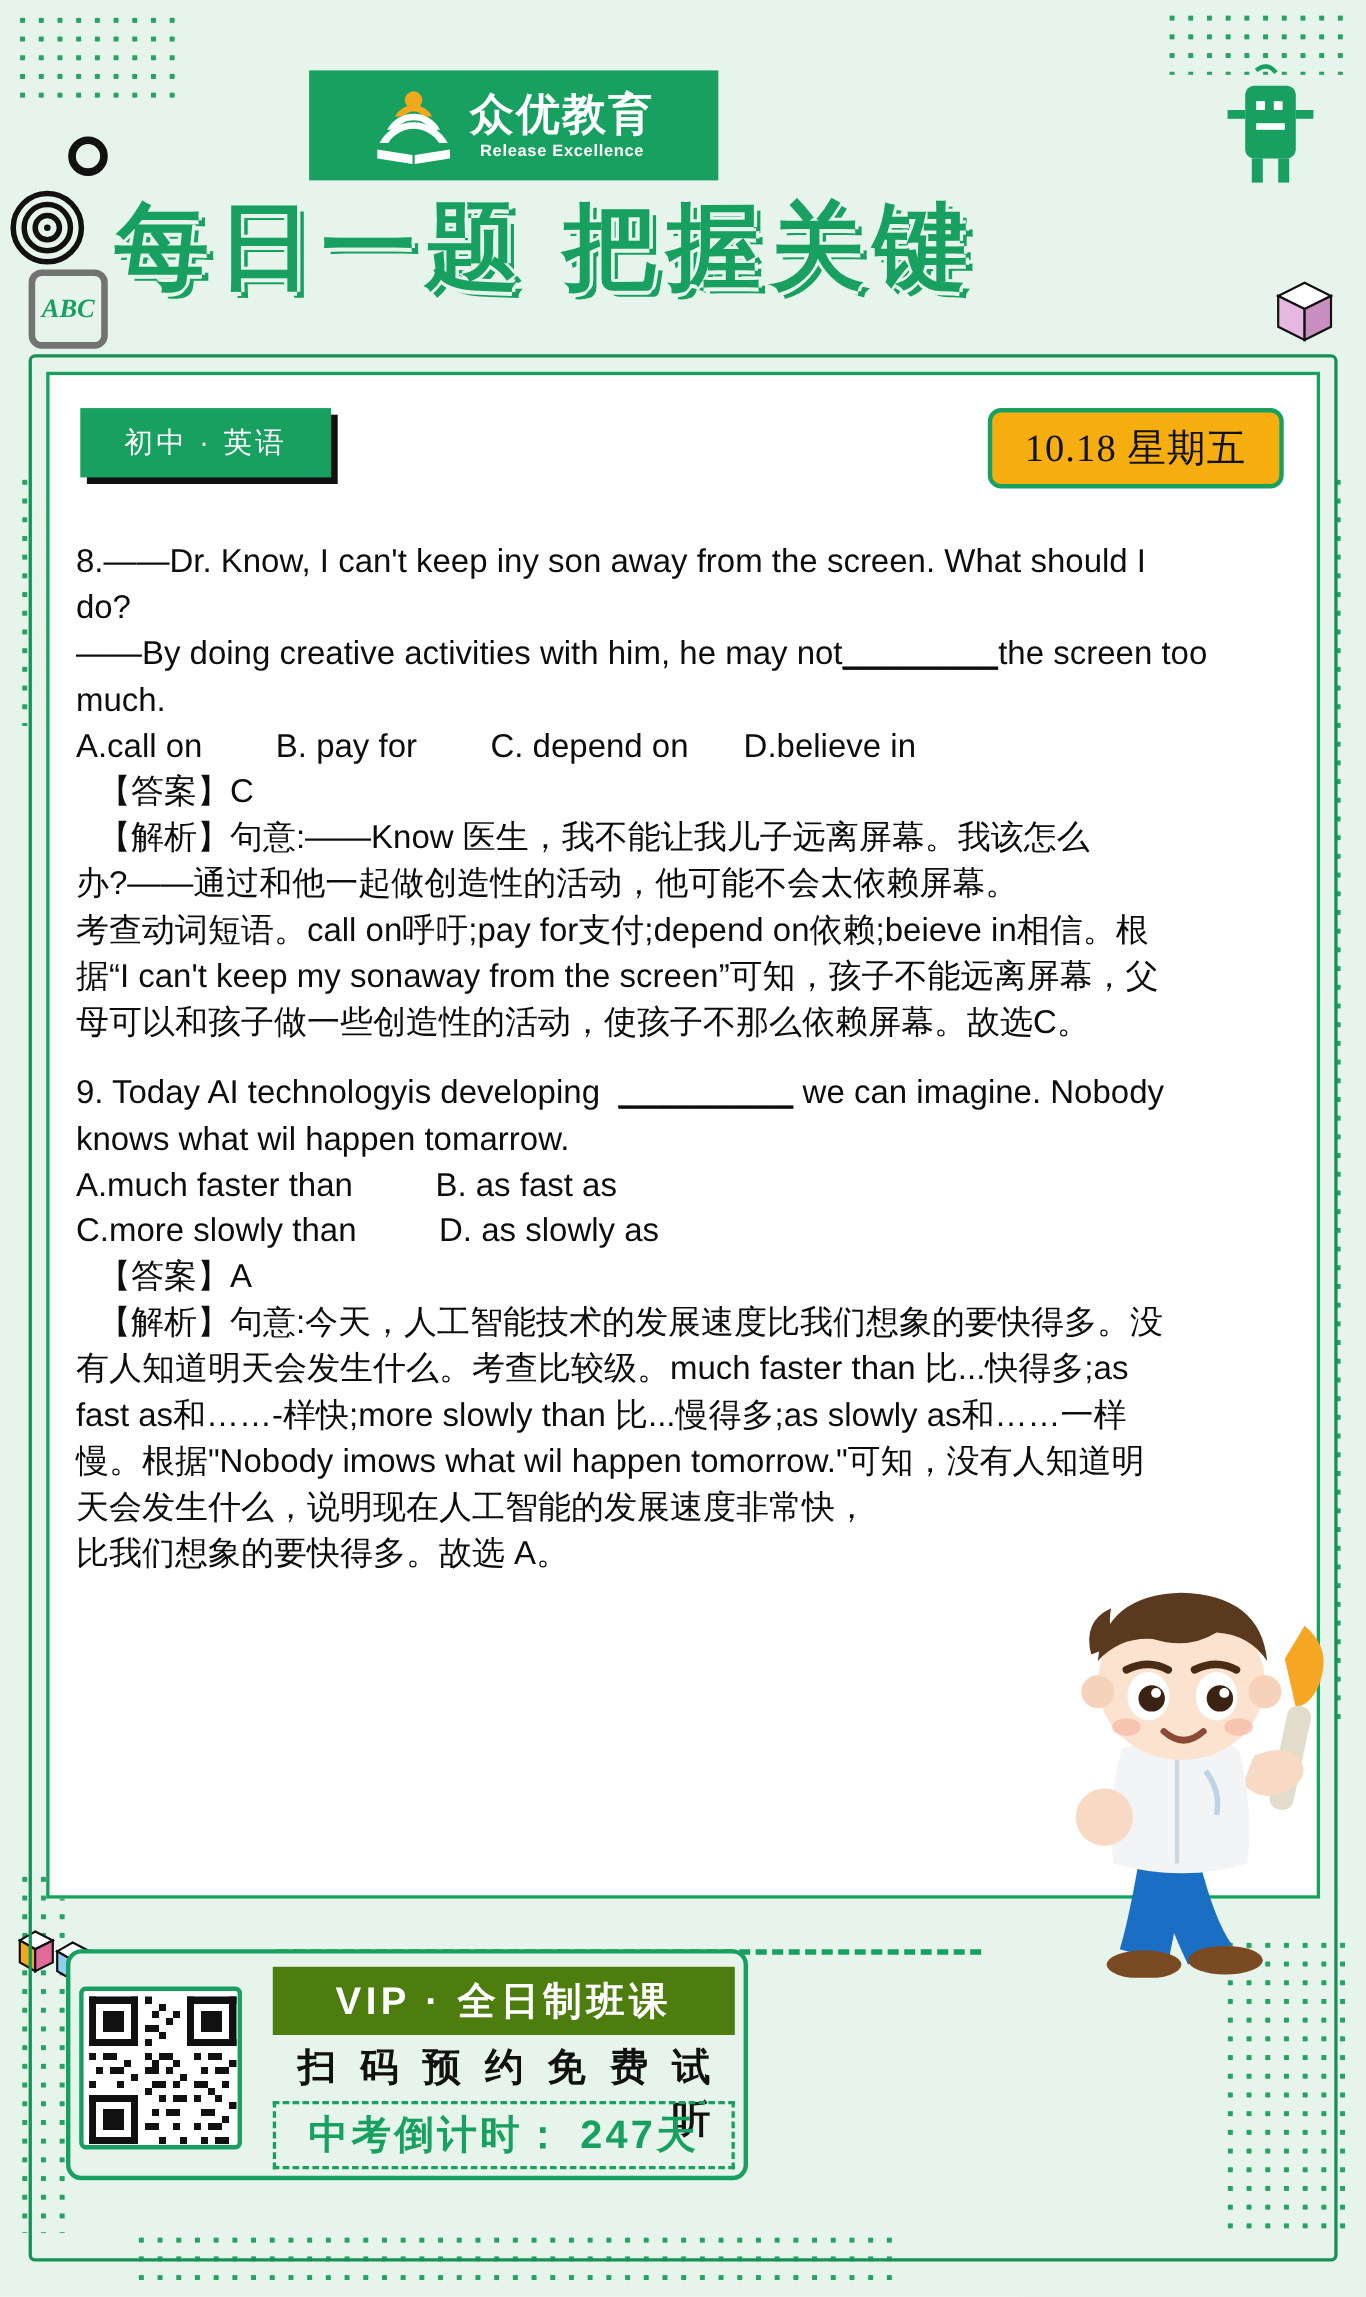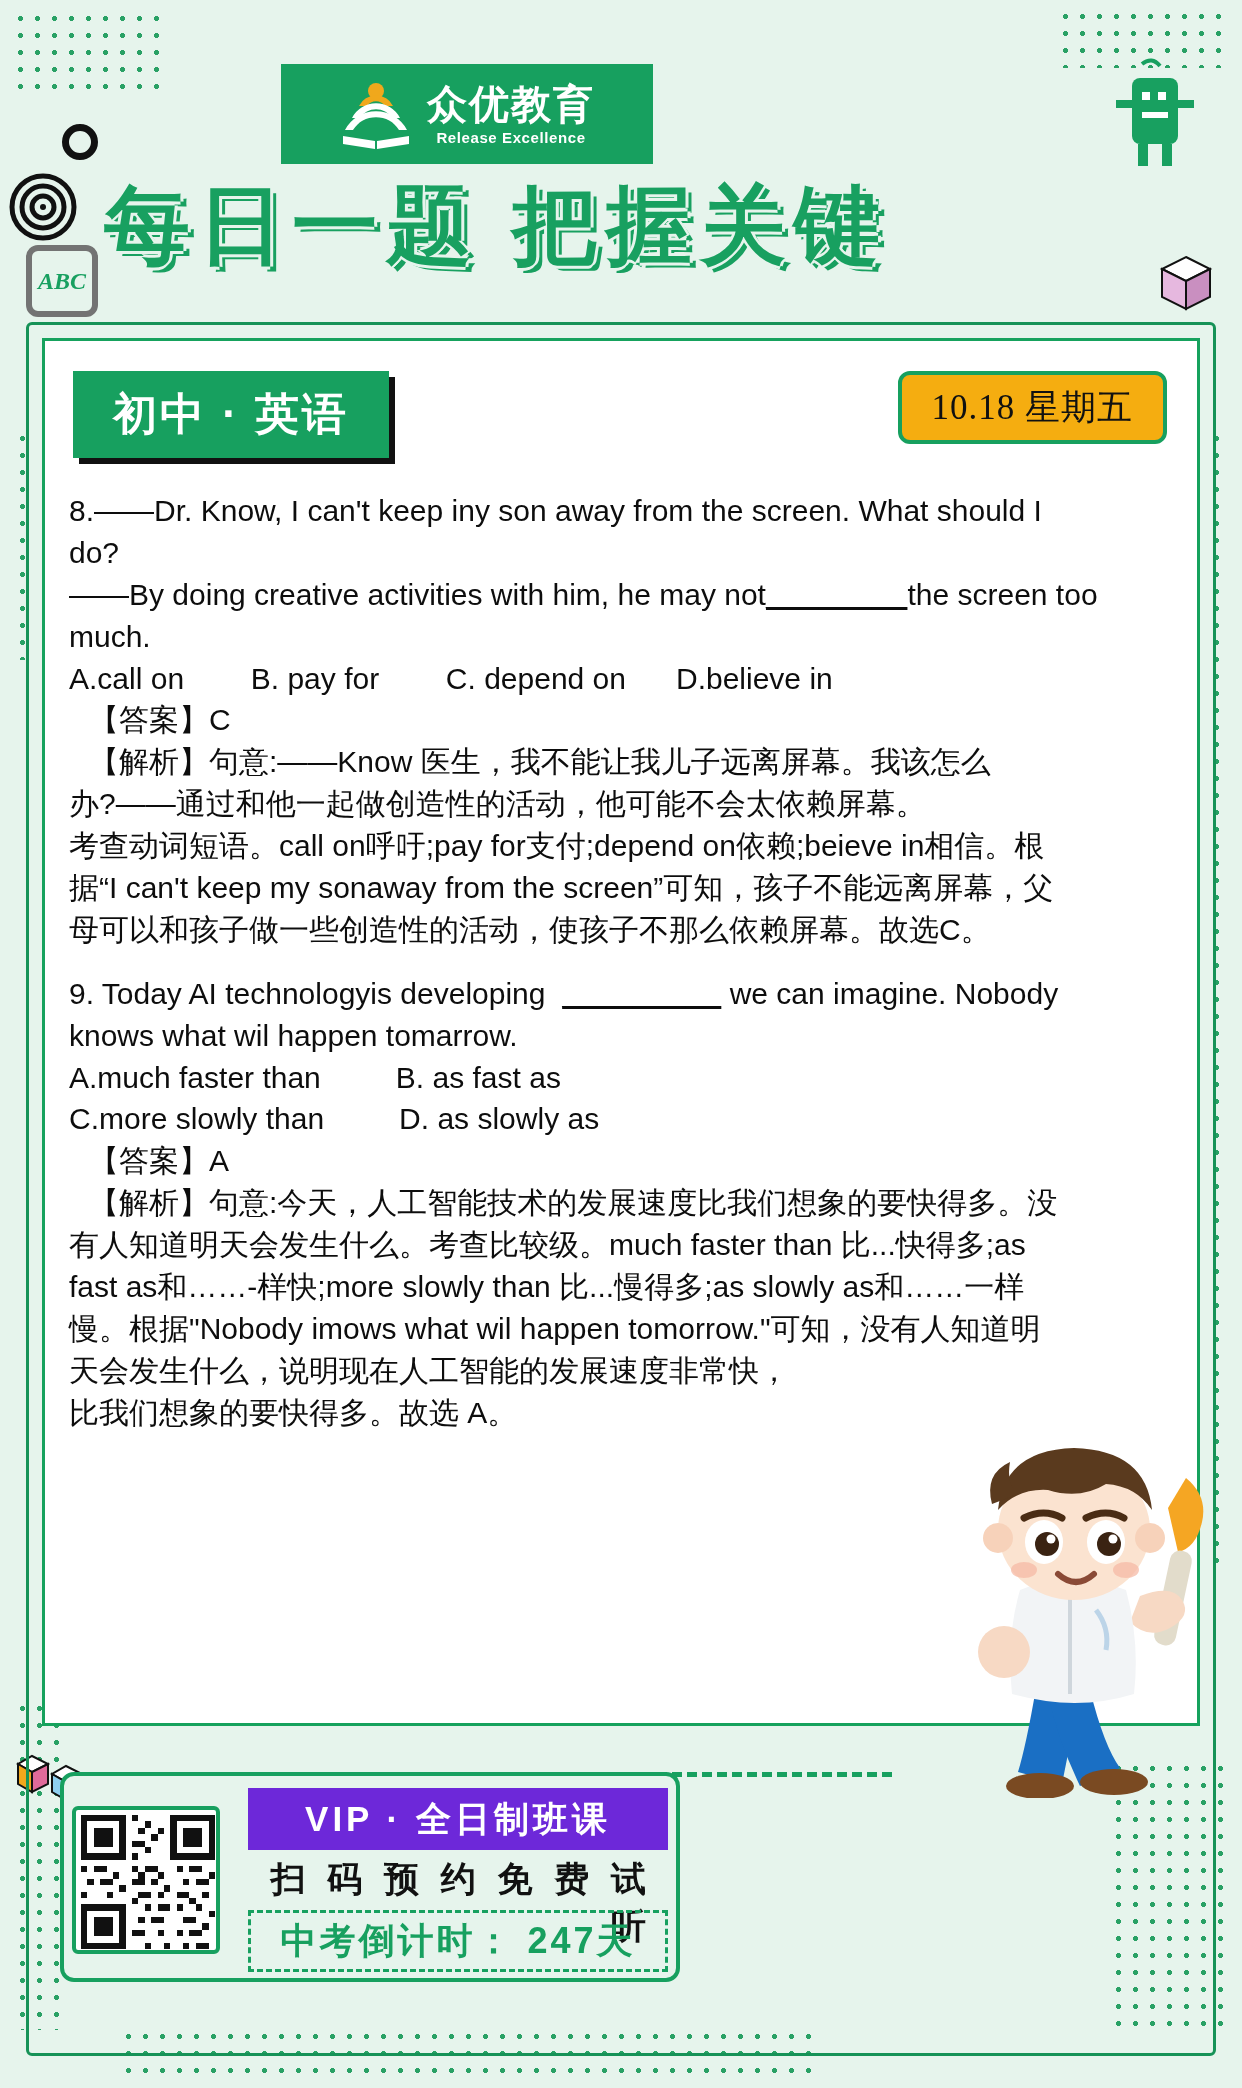--- a/index.html
+++ b/index.html
@@ -101,21 +101,21 @@
     left: 42px; top: 338px; right: 42px; height: 1388px;
     background: #fff;
     border: 3px solid #16a25d;
   }
 
   
   .subject-badge {
     position: absolute; left: 28px; top: 30px;
     background: #17a05f; color: #fff;
     padding: 14px 40px;
-    font-size: 44px; font-weight: bold; letter-spacing: 3px;
+    font-size: 26px; font-weight: normal; letter-spacing: 3px;
     box-shadow: 6px 6px 0 #111;
     white-space: nowrap;
   }
   
   .date-badge {
     position: absolute; right: 30px; top: 30px;
     background: #f5ad10; color: #111;
     border: 4px solid #17a05f; border-radius: 12px;
     padding: 9px 30px;
     font-size: 35px; letter-spacing: 1px;
@@ -153,21 +153,21 @@
   .qr {
     position: absolute; left: 72px; top: 1806px;
     width: 148px; height: 148px;
     background: #fff; border: 4px solid #17a05f; border-radius: 6px;
     padding: 5px;
   }
   .qr svg { display: block; }
   .vip-bar {
     position: absolute; left: 248px; top: 1788px;
     width: 420px; height: 62px;
-    background: #6d28d9;
+    background: #4d7c0f;
     display: flex; align-items: center; justify-content: center;
   }
   .vip-bar span {
     color: #fff; font-size: 35px; font-weight: bold; letter-spacing: 4px;
   }
   .scan-line {
     position: absolute; left: 232px; top: 1856px; width: 420px;
     text-align: right; font-size: 35px; font-weight: bold;
     color: #111; letter-spacing: 6px;
   }

